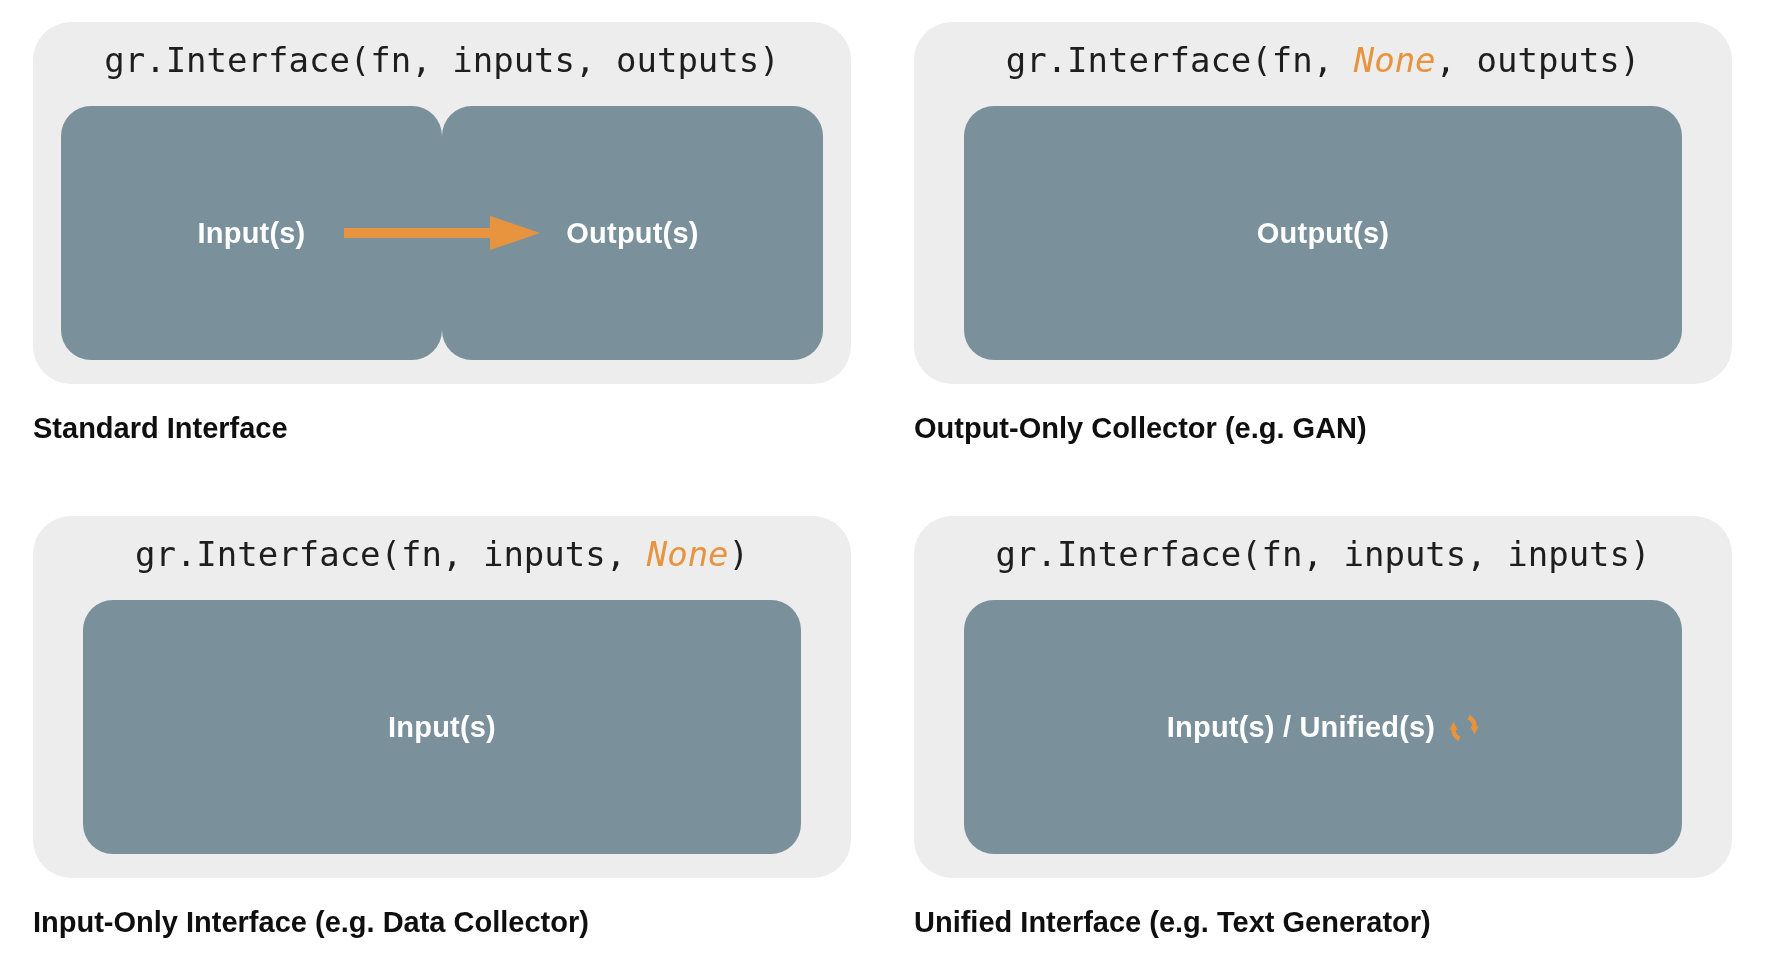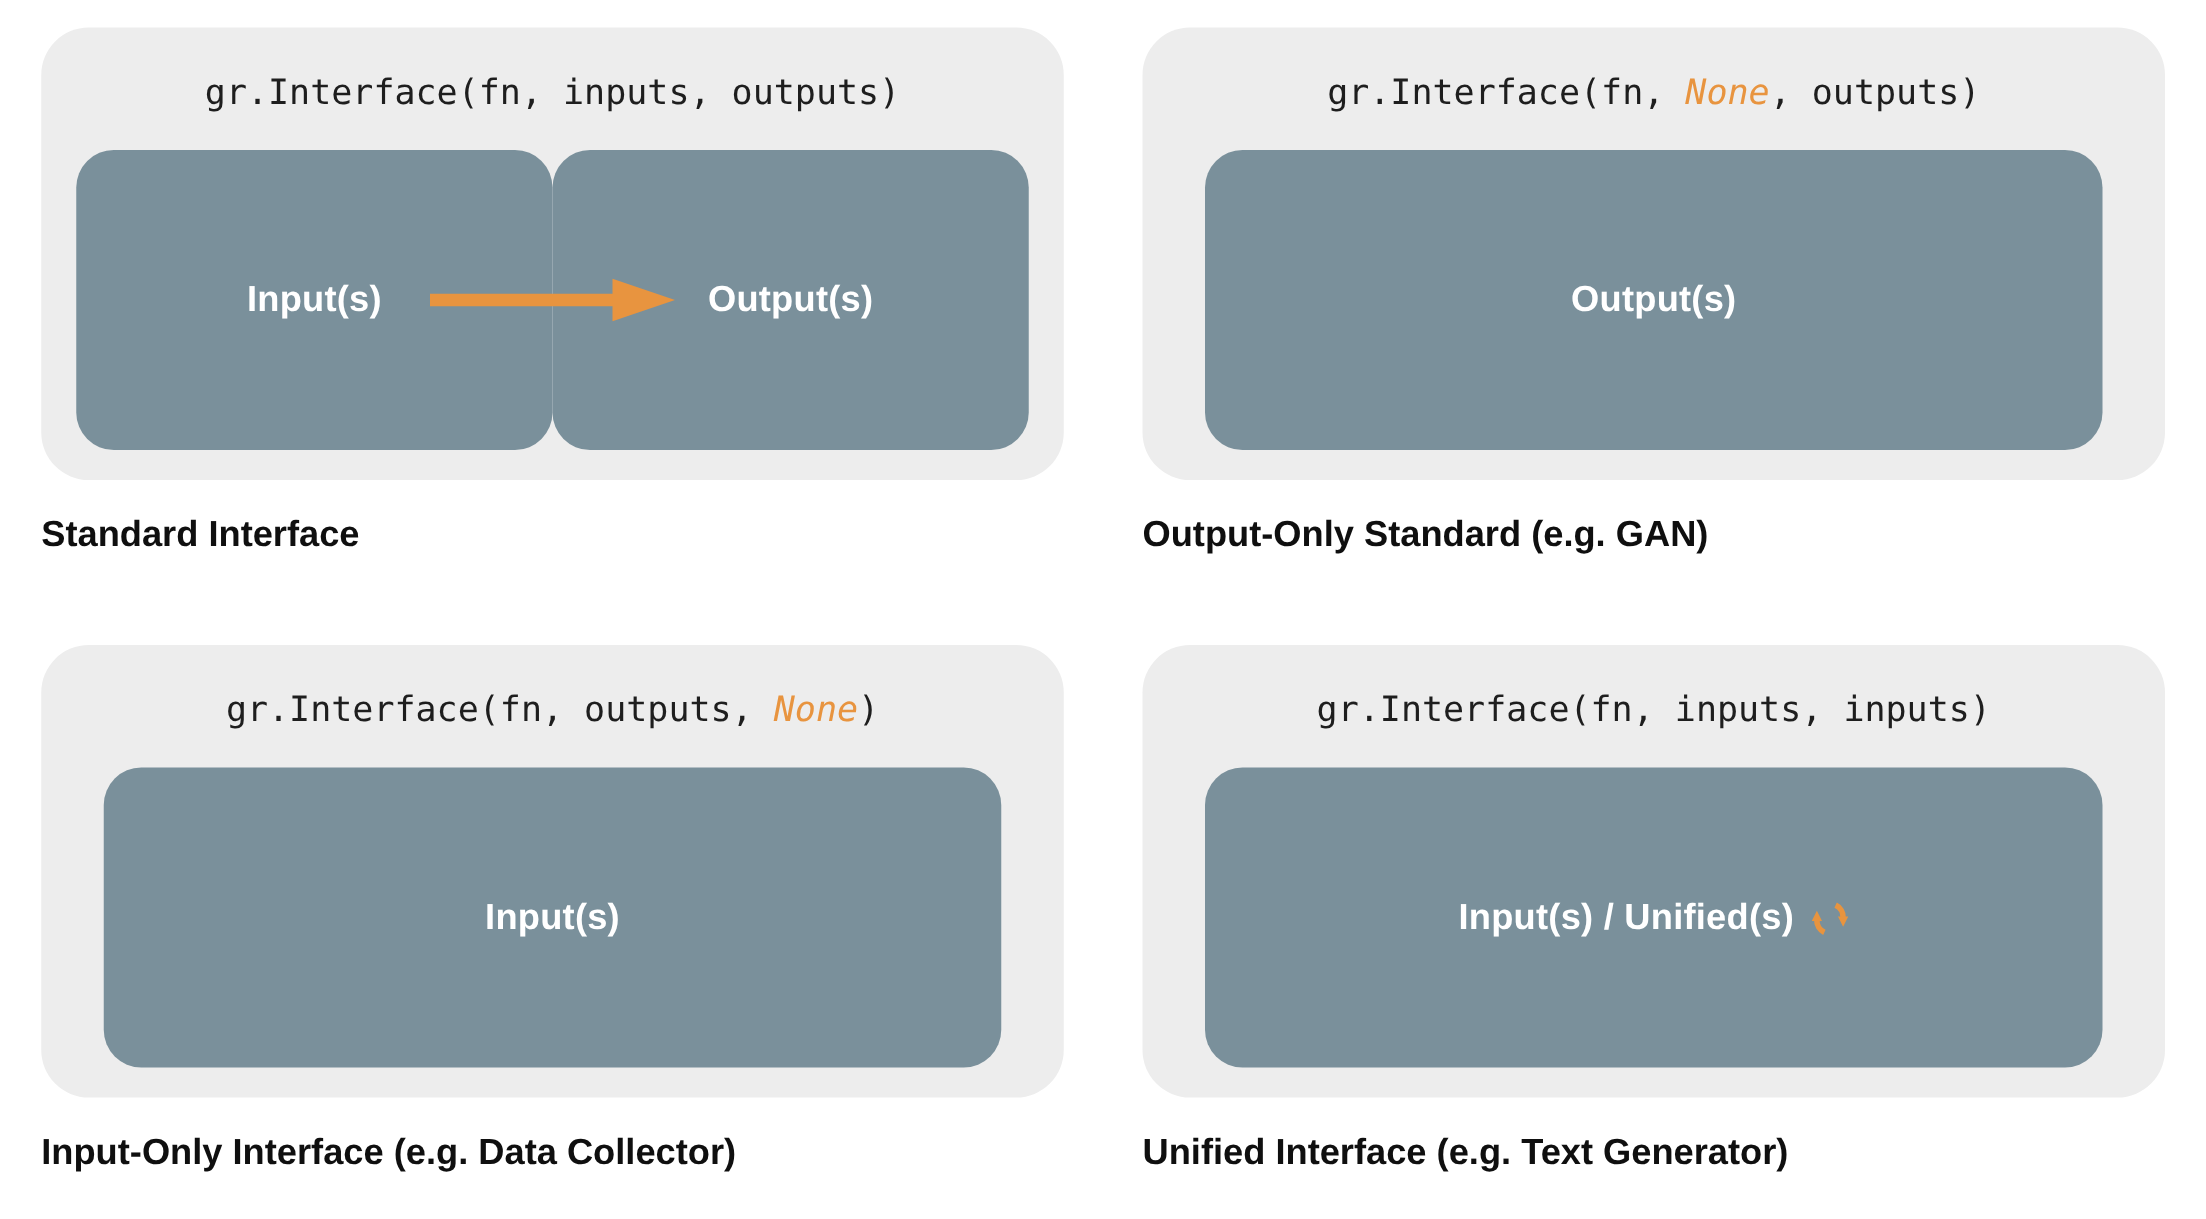--- a/index.html
+++ b/index.html
@@ -29,24 +29,24 @@
   .panel {
     box-sizing: border-box;
     background: #EDEDED;
     border-radius: 38px;
     height: 362px;
     display: flex;
     flex-direction: column;
     padding: 0 28px;
   }
   .code {
-    margin-top: 34px;
+    margin-top: 20px;
     text-align: center;
     font-family: "DejaVu Sans Mono", monospace;
-    font-size: 28px;
+    font-size: 34px;
     line-height: 36px;
     color: #1E1E1E;
     white-space: pre;
   }
   .code .hl {
     color: #E8943F;
     font-style: italic;
   }
   .boxes {
     position: relative;
@@ -118,26 +118,26 @@
 
   <section class="cell">
     <div class="panel panel--single">
       <div class="code"><span>gr.Interface(fn, </span><span class="hl">None</span><span>, outputs)</span></div>
       <div class="boxes">
         <div class="box">
           <span>Output(s)</span>
         </div>
       </div>
     </div>
-    <div class="caption">Output-Only Standard (e.g. GAN)</div>
+    <div class="caption">Output-Only Collector (e.g. GAN)</div>
   </section>
 
   <section class="cell">
     <div class="panel panel--single">
-      <div class="code"><span>gr.Interface(fn, outputs, </span><span class="hl">None</span><span>)</span></div>
+      <div class="code"><span>gr.Interface(fn, inputs, </span><span class="hl">None</span><span>)</span></div>
       <div class="boxes">
         <div class="box">
           <span>Input(s)</span>
         </div>
       </div>
     </div>
     <div class="caption">Input-Only Interface (e.g. Data Collector)</div>
   </section>
 
   <section class="cell">

